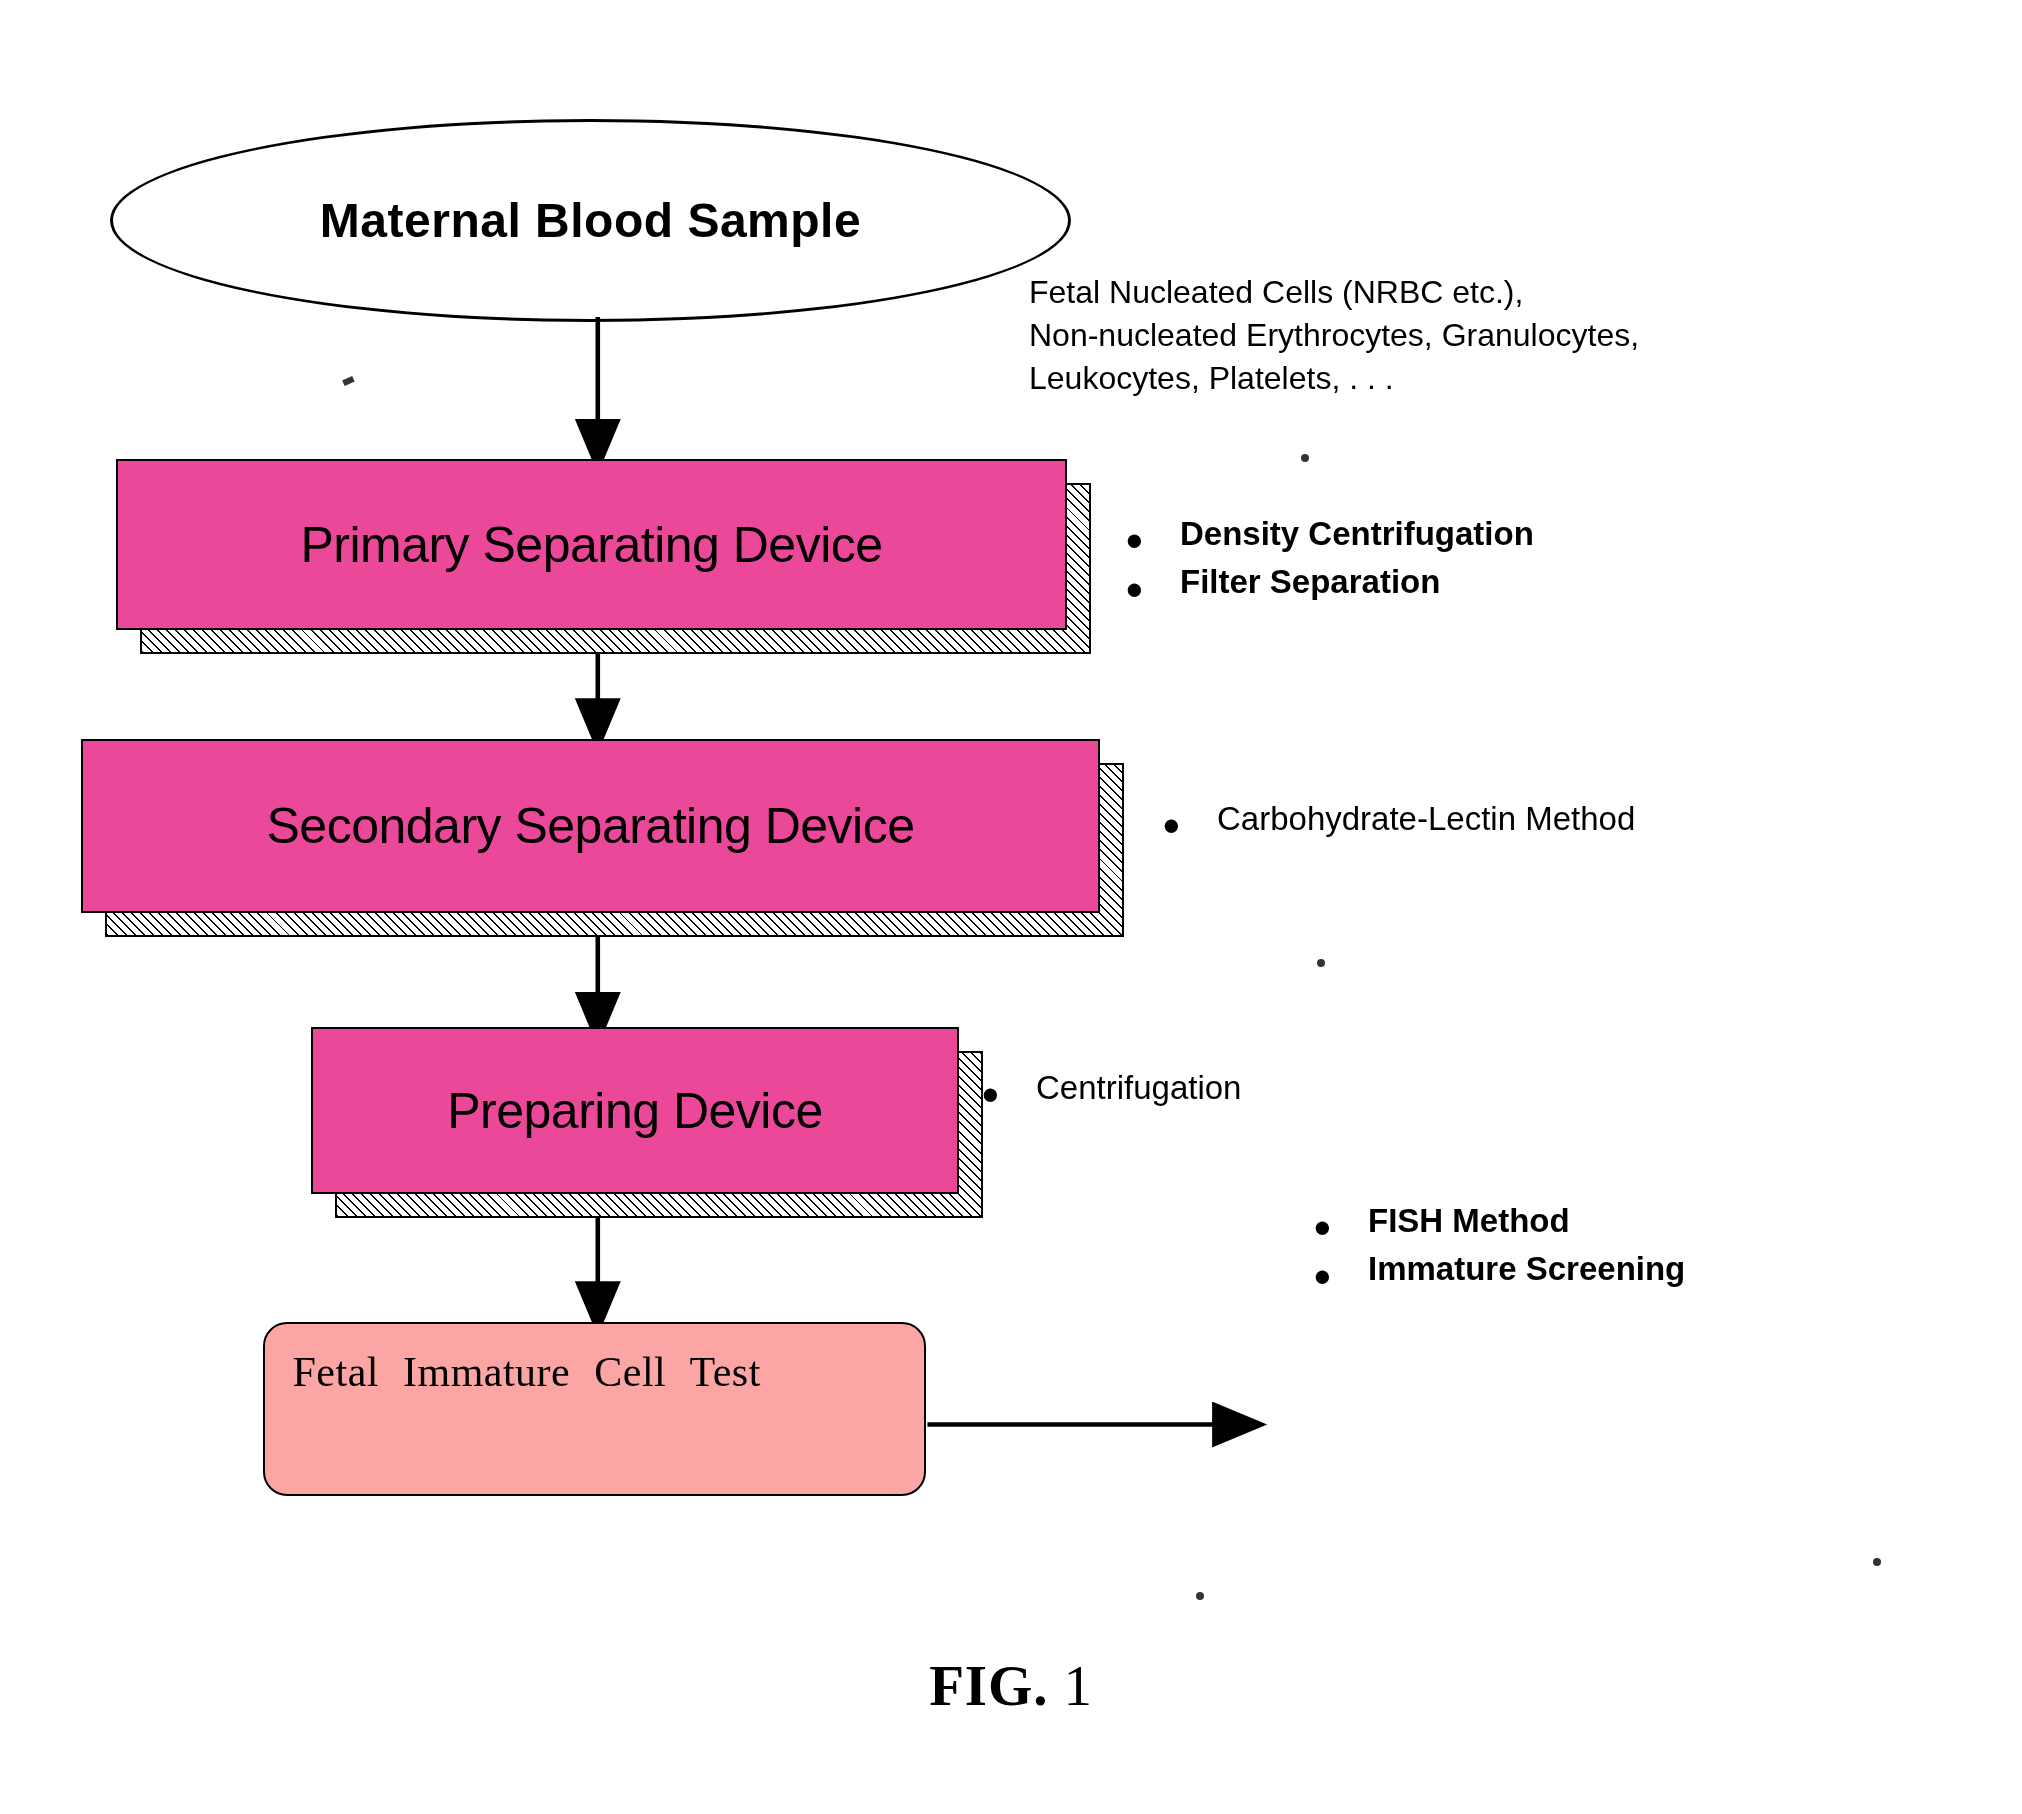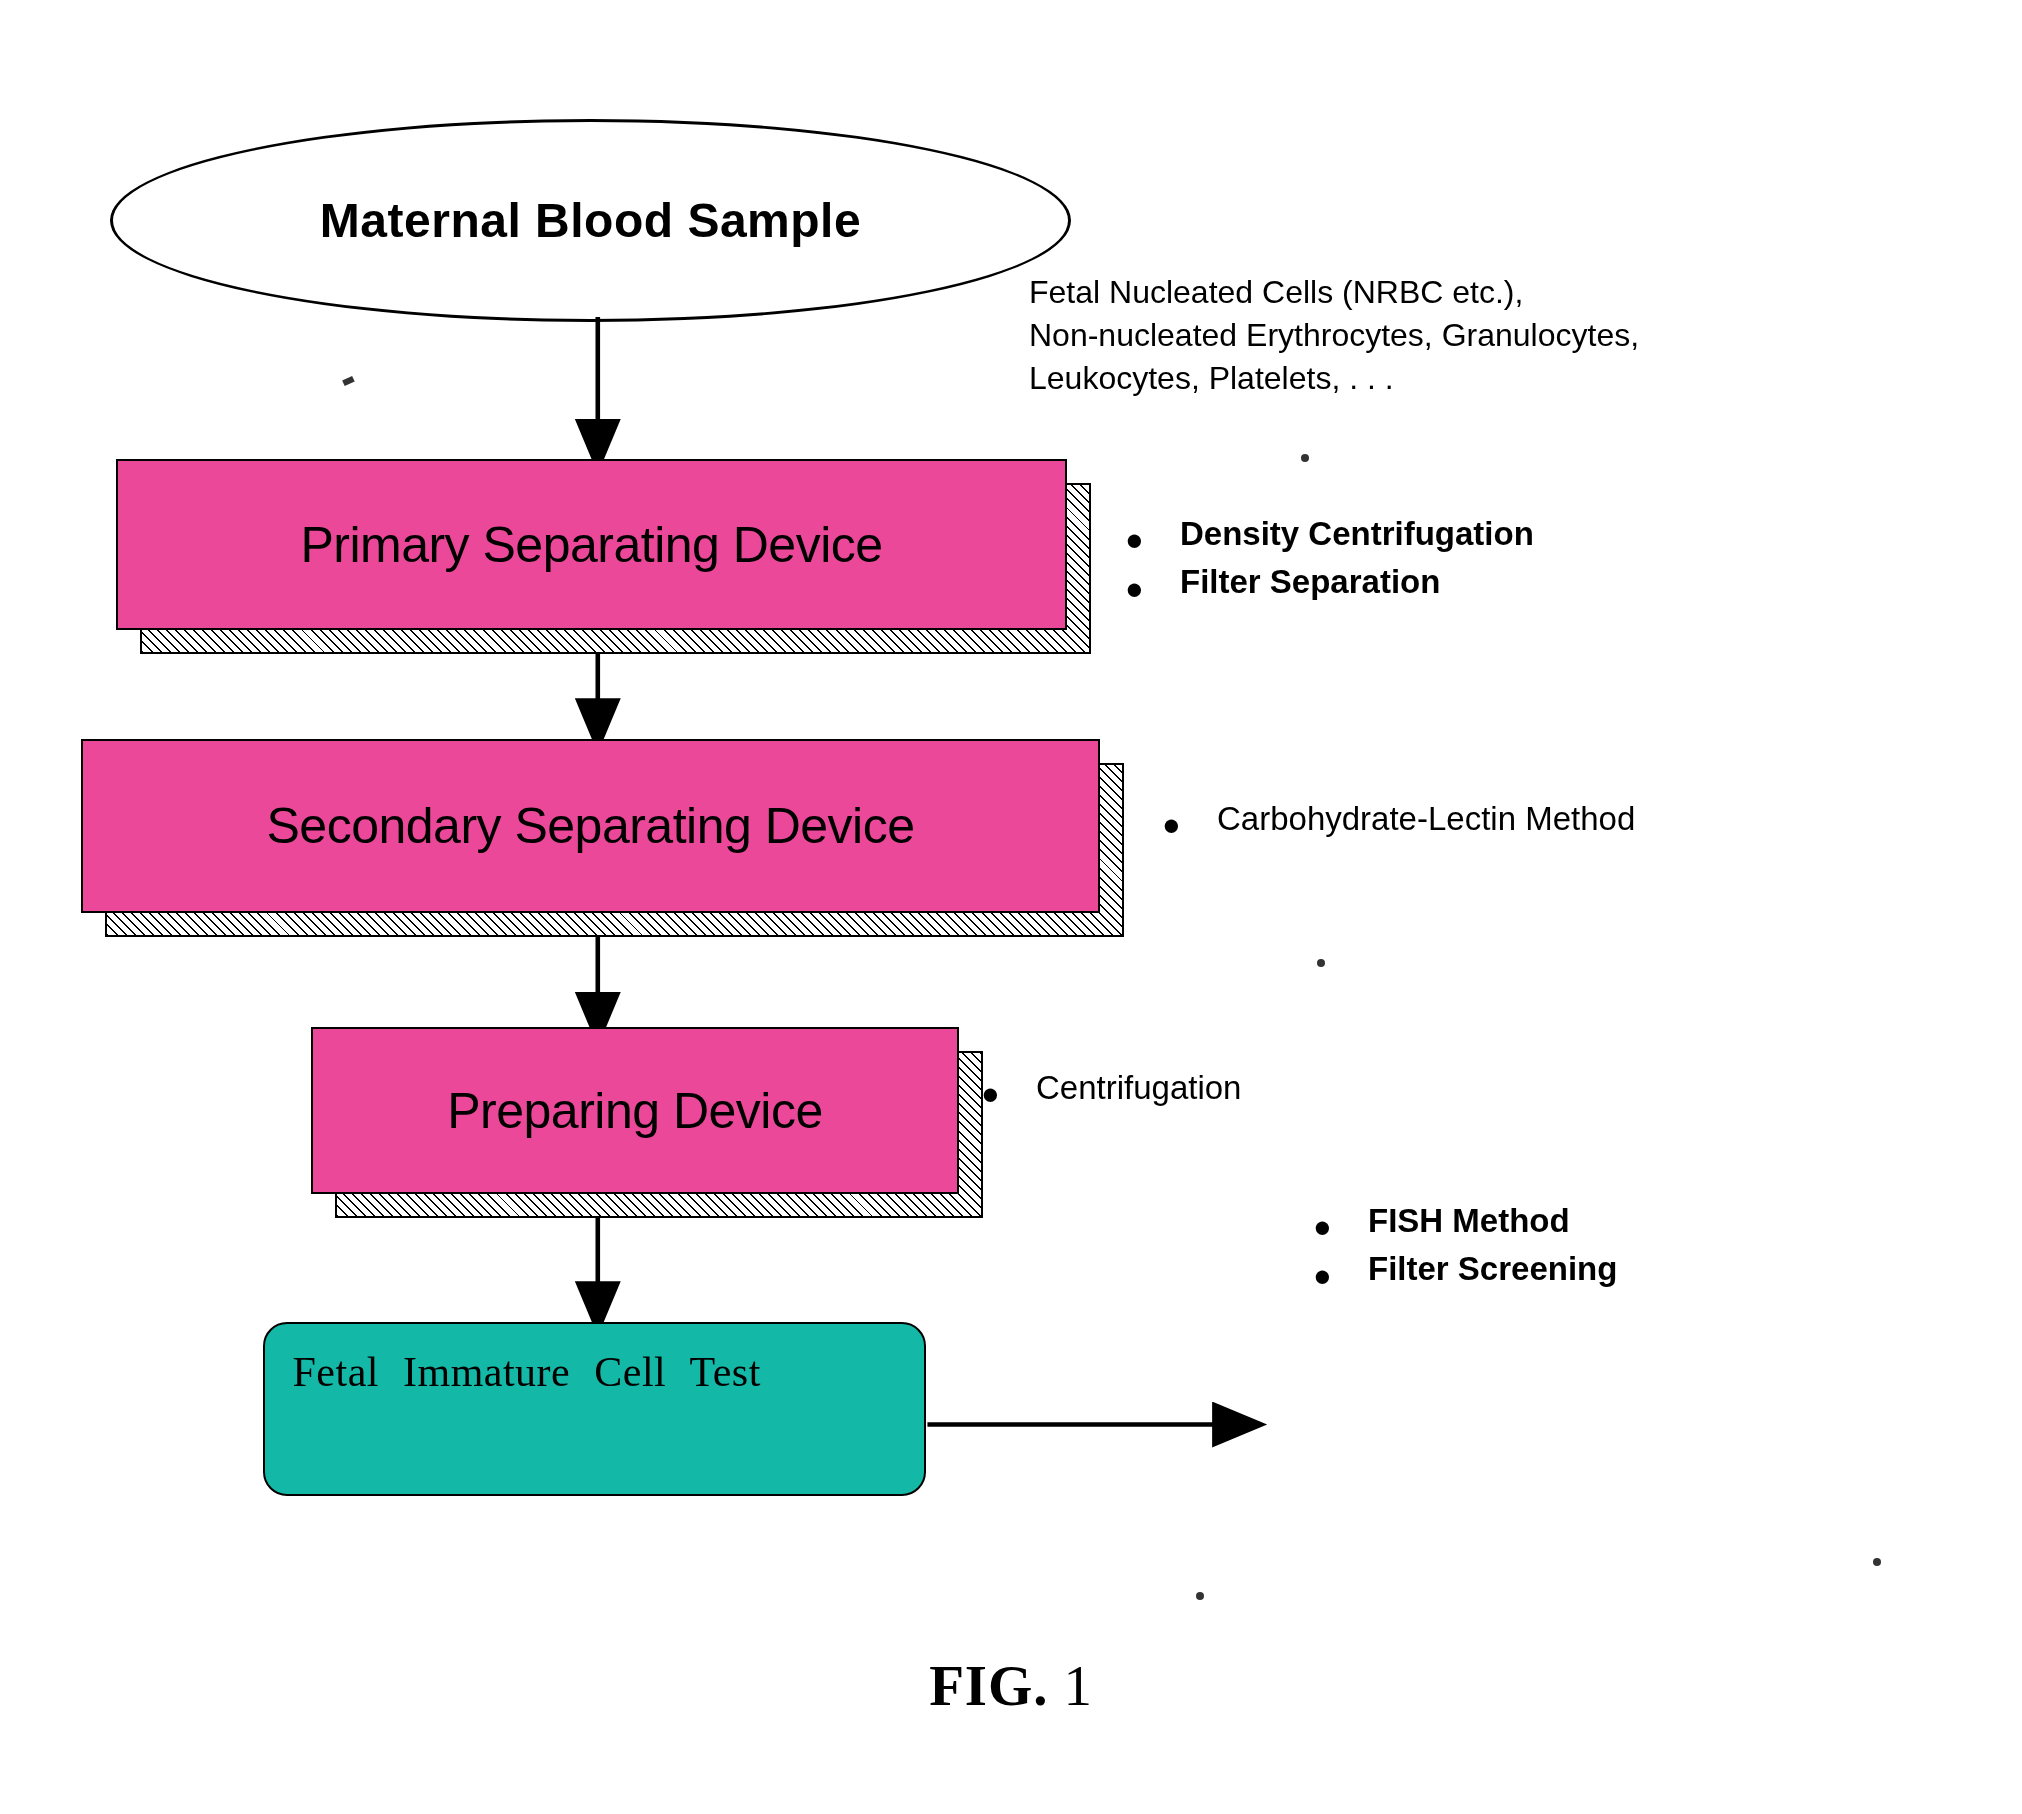--- a/index.html
+++ b/index.html
@@ -80,21 +80,21 @@
     font-weight: normal;
     white-space: nowrap;
     letter-spacing: -0.5px;
   }
 
   
   .rounded-box {
     position: absolute;
     border: 2.8px solid #000;
     border-radius: 24px;
-    background: #14b8a6;
+    background: #fca5a5;
     box-sizing: border-box;
     padding: 22px 24px 0 27.5px;
   }
   .rounded-box .rb-line {
     font-family: "Liberation Serif", serif;
     font-size: 42px;
     line-height: 1.28;
     white-space: nowrap;
   }
   .rb-line.justified {
@@ -246,21 +246,21 @@
     </div>
   </div>
 
   <div class="bullet-list wide" style="left:1313px; top:1203px;">
     <div class="bullet-row">
       <span class="bullet-dot">●</span>
       <span class="bullet-text">FISH Method</span>
     </div>
     <div class="bullet-row">
       <span class="bullet-dot">●</span>
-      <span class="bullet-text">Filter Screening</span>
+      <span class="bullet-text">Immature Screening</span>
     </div>
   </div>
 
   <div class="rounded-box" style="left:263px; top:1322px; width:663px; height:174px;">
     <div class="rb-line justified">Fetal  Immature  Cell  Test</div>
   </div>
 
 
   <div class="speck" style="left:343px; top:378px; width:11px; height:6.4px; transform:rotate(-25deg);"></div>
   <div class="speck" style="left:1301px; top:454px; width:8.3px; height:8.3px; border-radius:50%;"></div>

